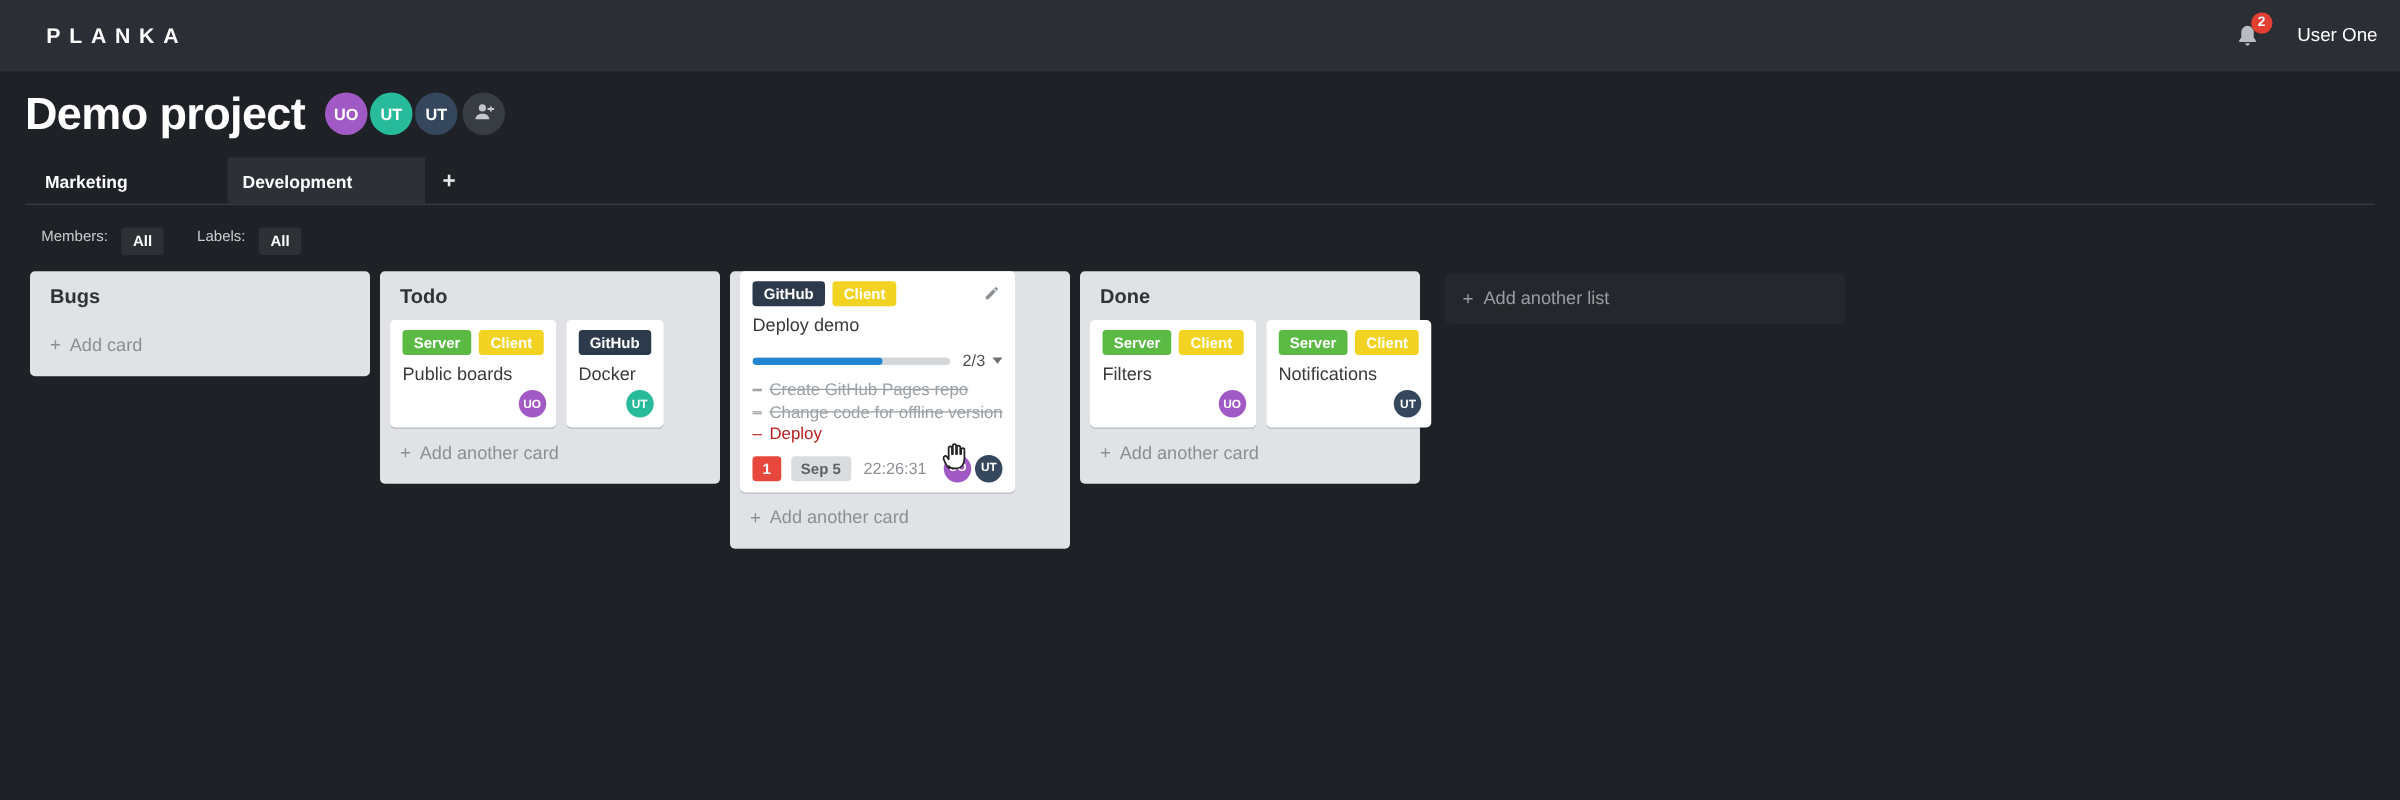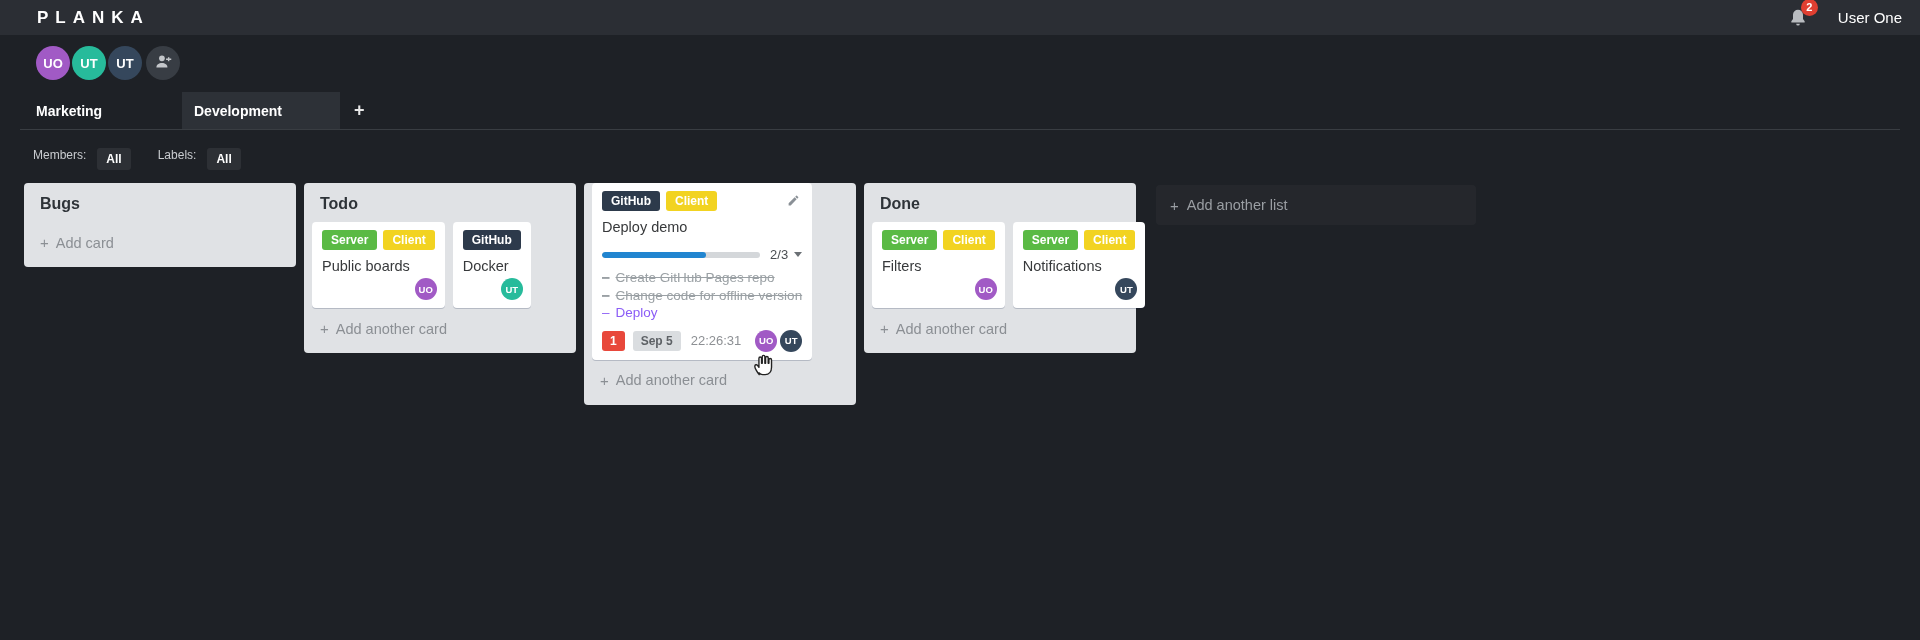--- a/index.html
+++ b/index.html
@@ -6,21 +6,21 @@
   html,body { width:1920px; height:640px; overflow:hidden; }
   body {
     font-family:"Liberation Sans", sans-serif;
     background:#1e2126;
     color:#fff;
     position:relative;
   }
 
   
   .topbar {
-    height:35px; background:#2b2e34;
+    height:57px; background:#2b2e34;
     display:flex; align-items:center;
     padding:0 18px;
   }
   .logo {
     font-size:17px; font-weight:bold; letter-spacing:7px; color:#fff;
     padding-left:19px; cursor:pointer;
   }
   .topbar-spacer { flex:1; }
   .bell-wrap { position:relative; margin-right:30px; cursor:pointer; }
   .bell-wrap svg { display:block; }
@@ -124,21 +124,21 @@
   }
   .progress-fill { height:100%; border-radius:3px; }
   .progress-label { font-size:13px; color:#4a4e52; }
   .progress-caret {
     width:0; height:0; margin-left:6px; cursor:pointer;
     border-left:4px solid transparent; border-right:4px solid transparent;
     border-top:5px solid #6b7075;
   }
 
   .tasks { margin-top:7px; }
-  .task { font-size:13.5px; line-height:17.5px; color:#8b5cf6; }
+  .task { font-size:13.5px; line-height:17.5px; color:#b91c1c; }
   .task.done { color:#9aa0a4; text-decoration:line-through; }
   .task .marker { margin-right:6px; }
 
   .badges-row { display:flex; align-items:center; margin-top:8px; gap:8px; }
   .count-badge {
     color:#fff; font-size:12px; font-weight:bold;
     border-radius:3px; padding:3px 8px;
   }
   .date-badge {
     background:#dadde0; color:#5e6266; font-size:12px; font-weight:bold;
@@ -178,20 +178,21 @@
         <path d="M9.8 18.8a2.2 2.2 0 0 0 4.4 0z"></path>
       </svg>
     </span>
     <span class="bell-badge">2</span>
   </div>
   <div class="user-name">User One</div>
 </header>
 
 <section class="project-header">
   <div class="title-row">
+    <h1 class="project-title">Demo project</h1>
     <div class="header-avatars">
       <div class="avatar av-34" style="background: rgb(161, 90, 197);">UO</div>
       <div class="avatar av-34" style="background: rgb(39, 187, 155);">UT</div>
       <div class="avatar av-34" style="background: rgb(53, 71, 92);">UT</div>
       <button class="add-member-btn">
         <span>
           <svg width="19" height="19" viewBox="0 0 24 24" fill="#c3c6ca">
             <circle cx="10" cy="8" r="3.6"></circle>
             <path d="M3 19.5c0-3.7 3.1-5.7 7-5.7s7 2 7 5.7z"></path>
             <path d="M17.6 6.6h1.8v5h-1.8z"></path>

